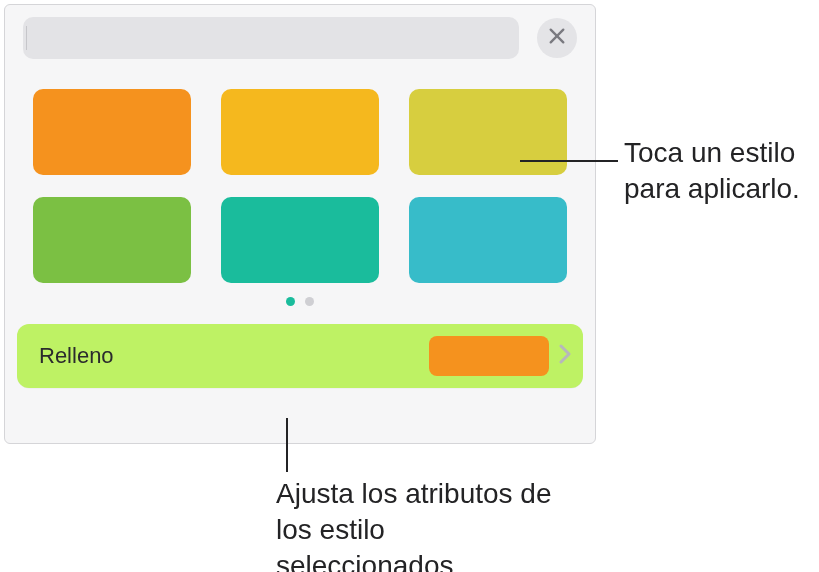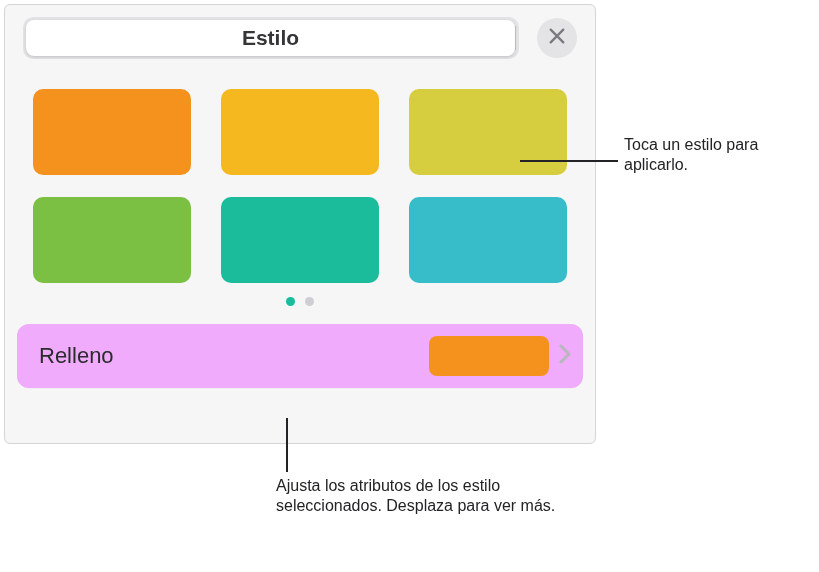--- a/index.html
+++ b/index.html
@@ -87,21 +87,21 @@
   .dots {
     display: flex;
     gap: 10px;
     justify-content: center;
     margin-top: 14px;
   }
   .dot { width: 9px; height: 9px; border-radius: 5px; }
 
   .fill-row {
     margin: 14px 12px 0 12px;
-    background: #f0abfc;
+    background: #bef264;
     border-radius: 12px;
     height: 64px;
     display: flex;
     align-items: center;
     padding: 0 12px 0 22px;
     box-shadow: 0 0.5px 0 rgba(0,0,0,0.05);
     cursor: pointer;
   }
   .fill-label {
     font-size: 22px;
@@ -113,21 +113,21 @@
     height: 40px;
     border-radius: 8px;
     margin-right: 10px;
   }
   .chevron svg { width: 12px; height: 20px; }
   .chevron svg polyline { fill: none; stroke: #b7b7bc; stroke-width: 3; stroke-linecap: round; stroke-linejoin: round; }
 
   
   .callout {
     position: absolute;
-    font-size: 16px;
+    font-size: 28px;
     line-height: 1.28;
     color: #232325;
   }
   .callout.right {
     left: 624px;
     top: 135px;
     width: 185px;
   }
   .callout.bottom {
     left: 276px;
@@ -140,23 +140,20 @@
   }
   .leader.h1 { left: 520px; top: 160px; width: 98px; height: 1.5px; }
   .leader.v1 { left: 286px; top: 418px; width: 1.5px; height: 54px; }
 </style>
 </head>
 <body>
 
 <div class="panel">
   <div class="header">
     <div class="seg">
-      <div class="seg-item active">
-        <span>Estilo</span>
-      </div>
       <div class="seg-sep"></div>
     </div>
     <div class="close-btn">
       <span>
         <svg viewBox="0 0 20 20">
             <line x1="3" y1="3" x2="17" y2="17"></line>
             <line x1="17" y1="3" x2="3" y2="17"></line>
           </svg>
       </span>
     </div>

